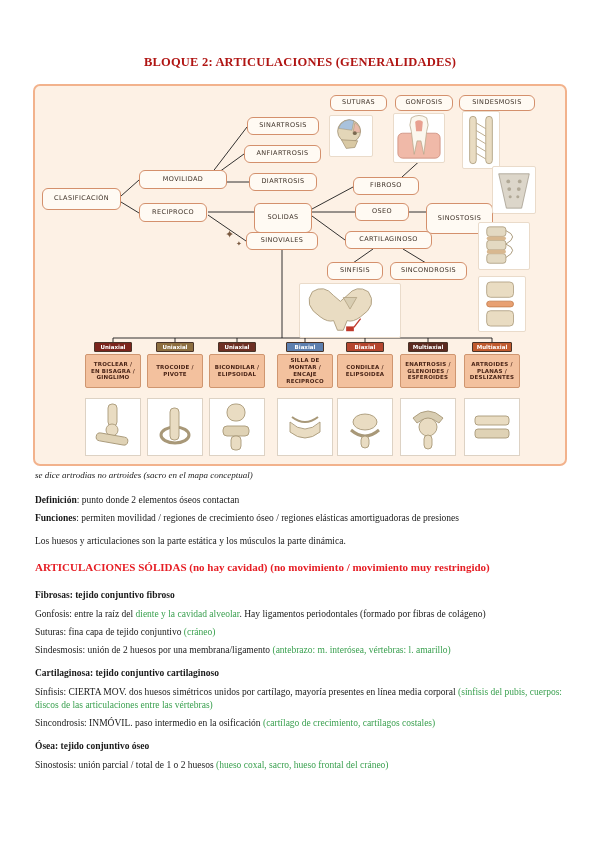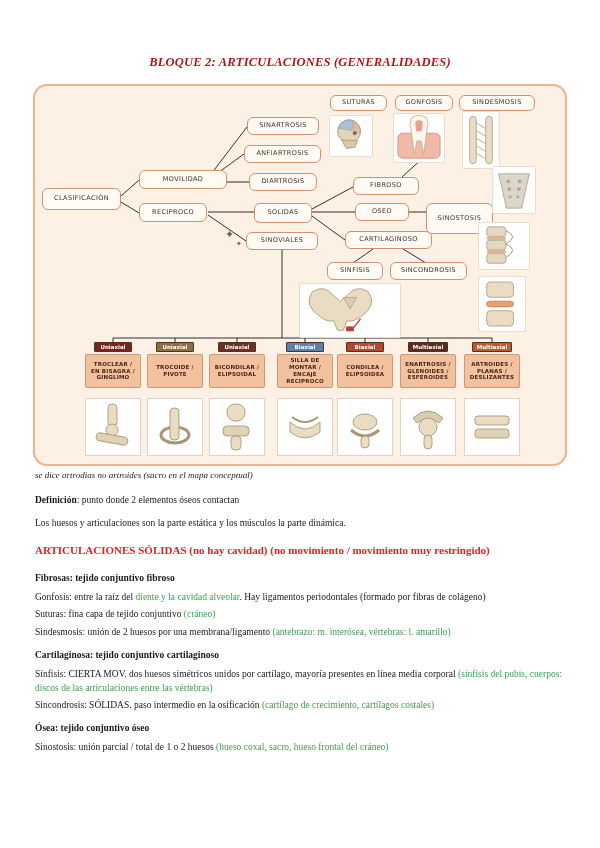--- a/index.html
+++ b/index.html
@@ -1,25 +1,25 @@
 <!DOCTYPE html>
 <html><head>
 <meta charset="utf-8">
 <style>
   * { margin:0; padding:0; box-sizing:border-box; }
   html,body { background:#ffffff; }
   body { width:600px; height:848px; font-family:"Liberation Serif",serif; }
   .page { position:relative; width:600px; height:848px; background:#fff; overflow:hidden; }
 
   .title { position:absolute; top:55px; left:0; width:100%; text-align:center;
-           font-size:12.5px; font-weight:bold; color:#b01513; letter-spacing:.2px;font-style:italic; }
+           font-size:12.5px; font-weight:bold; color:#b01513; letter-spacing:.2px; }
 
   
   .map { position:absolute; left:33px; top:84px; width:534px; height:382px;
-         background:#fdf1e5; border:2px solid #f2b28c; border-radius:14px; }
+         background:#fdf1e5; border:2px solid #f2b28c; border-radius:7px; }
   .lines { position:absolute; left:0; top:0; width:534px; height:382px; }
   .node { position:absolute; background:#fffaf3; border:1px solid #d4906c; border-radius:6px;
           display:flex; align-items:center; justify-content:center; text-align:center;
           font-family:"DejaVu Sans",sans-serif; font-size:6.5px; color:#3f3228;
           letter-spacing:.4px; padding:1px 2px; line-height:1.1; }
   .illus { position:absolute; display:flex; align-items:center; justify-content:center;
            background:#ffffff; border:1px solid #eadbca; border-radius:2px; overflow:hidden; }
   .sparkle { position:absolute; color:#7a5a40; font-family:"DejaVu Sans",sans-serif; }
 
   .jcol { position:absolute; width:56px; display:flex; flex-direction:column; align-items:center; }
@@ -81,21 +81,21 @@
     <div class="node" style="left:295px;top:9px;width:57px;height:16px">SUTURAS</div>
     <div class="node" style="left:360px;top:9px;width:58px;height:16px">GONFOSIS</div>
     <div class="node" style="left:424px;top:9px;width:76px;height:16px">SINDESMOSIS</div>
 
     <div class="node" style="left:7px;top:102px;width:79px;height:22px">CLASIFICACIÓN</div>
     <div class="node" style="left:104px;top:84px;width:88px;height:19px">MOVILIDAD</div>
     <div class="node" style="left:104px;top:117px;width:68px;height:19px">RECIPROCO</div>
     <div class="node" style="left:212px;top:31px;width:72px;height:18px">SINARTROSIS</div>
     <div class="node" style="left:209px;top:59px;width:77px;height:18px">ANFIARTROSIS</div>
     <div class="node" style="left:214px;top:87px;width:68px;height:18px">DIARTROSIS</div>
-    <div class="node" style="left:219px;top:117px;width:58px;height:20px">SOLIDAS</div>
+    <div class="node" style="left:219px;top:117px;width:58px;height:30px">SOLIDAS</div>
     <div class="node" style="left:211px;top:146px;width:72px;height:18px">SINOVIALES</div>
     <div class="node" style="left:318px;top:91px;width:66px;height:18px">FIBROSO</div>
     <div class="node" style="left:320px;top:117px;width:54px;height:18px">OSEO</div>
     <div class="node" style="left:391px;top:117px;width:67px;height:31px">SINOSTOSIS</div>
     <div class="node" style="left:310px;top:145px;width:87px;height:18px">CARTILAGINOSO</div>
     <div class="node" style="left:292px;top:176px;width:56px;height:18px">SINFISIS</div>
     <div class="node" style="left:355px;top:176px;width:77px;height:18px">SINCONDROSIS</div>
 
     <span class="sparkle" style="left:190px;top:142px;font-size:11px">✦</span>
     <span class="sparkle" style="left:201px;top:154px;font-size:7px">✦</span>
@@ -248,37 +248,38 @@
       </svg>
     </div>
   </div>
 
   <div class="content">
 
     <p class="note">se dice artrodias no artroides (sacro en el mapa conceptual)</p>
 
     <p class="para"><b>Definición</b><span>: punto donde 2 elementos óseos contactan</span></p>
 
+    <p class="para"><b>Funciones</b><span>: permiten movilidad / regiones de crecimiento óseo / regiones elásticas amortiguadoras de presiones</span></p>
 
     <p class="para blockgap">Los huesos y articulaciones son la parte estática y los músculos la parte dinámica.</p>
 
     <p class="red-head">ARTICULACIONES SÓLIDAS (no hay cavidad) (no movimiento / movimiento muy restringido)</p>
 
     <p class="sub-head">Fibrosas: tejido conjuntivo fibroso</p>
 
     <p class="para"><span>Gonfosis: entre la raíz del </span><span class="green">diente y la cavidad alveolar</span><span>. Hay ligamentos periodontales (formado por fibras de colágeno)</span></p>
 
     <p class="para"><span>Suturas: fina capa de tejido conjuntivo </span><span class="green">(cráneo)</span></p>
 
     <p class="para"><span>Sindesmosis: unión de 2 huesos por una membrana/ligamento </span><span class="green">(antebrazo: m. interósea, vértebras: l. amarillo)</span></p>
 
     <p class="sub-head">Cartilaginosa: tejido conjuntivo cartilaginoso</p>
 
     <p class="para"><span>Sínfisis: CIERTA MOV. dos huesos simétricos unidos por cartílago, mayoría presentes en línea media corporal </span><span class="green">(sínfisis del pubis, cuerpos: discos de las articulaciones entre las vértebras)</span></p>
 
-    <p class="para"><span>Sincondrosis: SÓLIDAS. paso intermedio en la osificación </span><span class="green">(cartílago de crecimiento, cartílagos costales)</span></p>
+    <p class="para"><span>Sincondrosis: INMÓVIL. paso intermedio en la osificación </span><span class="green">(cartílago de crecimiento, cartílagos costales)</span></p>
 
     <p class="sub-head">Ósea: tejido conjuntivo óseo</p>
 
     <p class="para"><span>Sinostosis: unión parcial / total de 1 o 2 huesos </span><span class="green">(hueso coxal, sacro, hueso frontal del cráneo)</span></p>
 
   </div>
 </div>
 
 </body></html>

